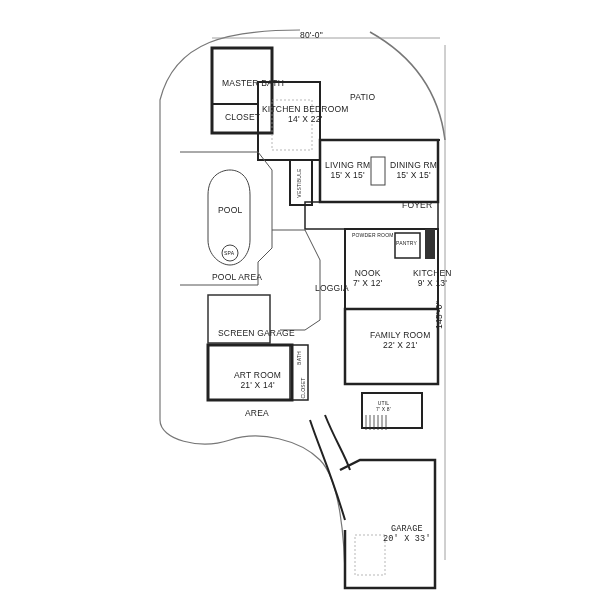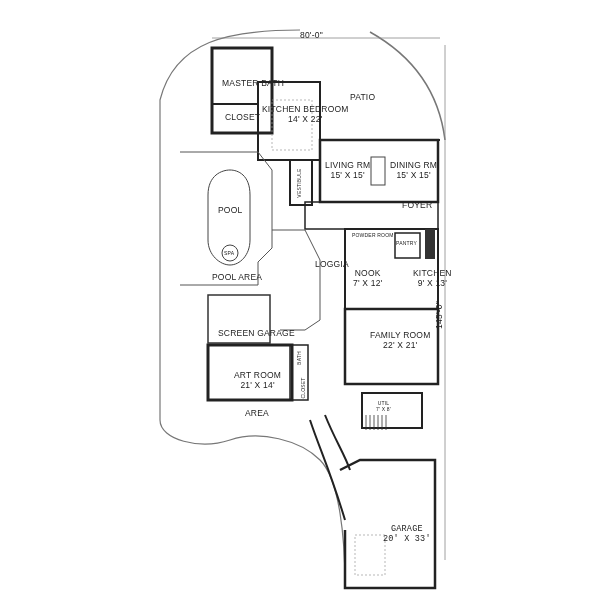--- a/index.html
+++ b/index.html
@@ -84,21 +84,21 @@
 </div>
 <div class="lbl" style="left:390px;top:160px;">
   <div>DINING RM</div>
   <div>15' X 15'</div>
 </div>
 <div class="lbl small vert" style="left:284px;top:180px;">VESTIBULE</div>
 <div class="lbl" style="left:360px;top:200px;margin-left:42px;">FOYER</div>
 <div class="lbl" style="left:218px;top:205px;">POOL</div>
 <div class="lbl small" style="left:224px;top:250px;">SPA</div>
 <div class="lbl" style="left:212px;top:272px;">POOL AREA</div>
-<div class="lbl" style="left:315px;top:259px;">LOGGIA</div>
+<div class="lbl" style="left:315px;top:283px;">LOGGIA</div>
 <div class="lbl small" style="left:352px;top:232px;">POWDER ROOM</div>
 <div class="lbl small" style="left:396px;top:240px;">PANTRY</div>
 <div class="lbl" style="left:353px;top:268px;">
   <div>NOOK</div>
   <div>7' X 12'</div>
 </div>
 <div class="lbl" style="left:413px;top:268px;">
   <div>KITCHEN</div>
   <div>9' X 13'</div>
 </div>

